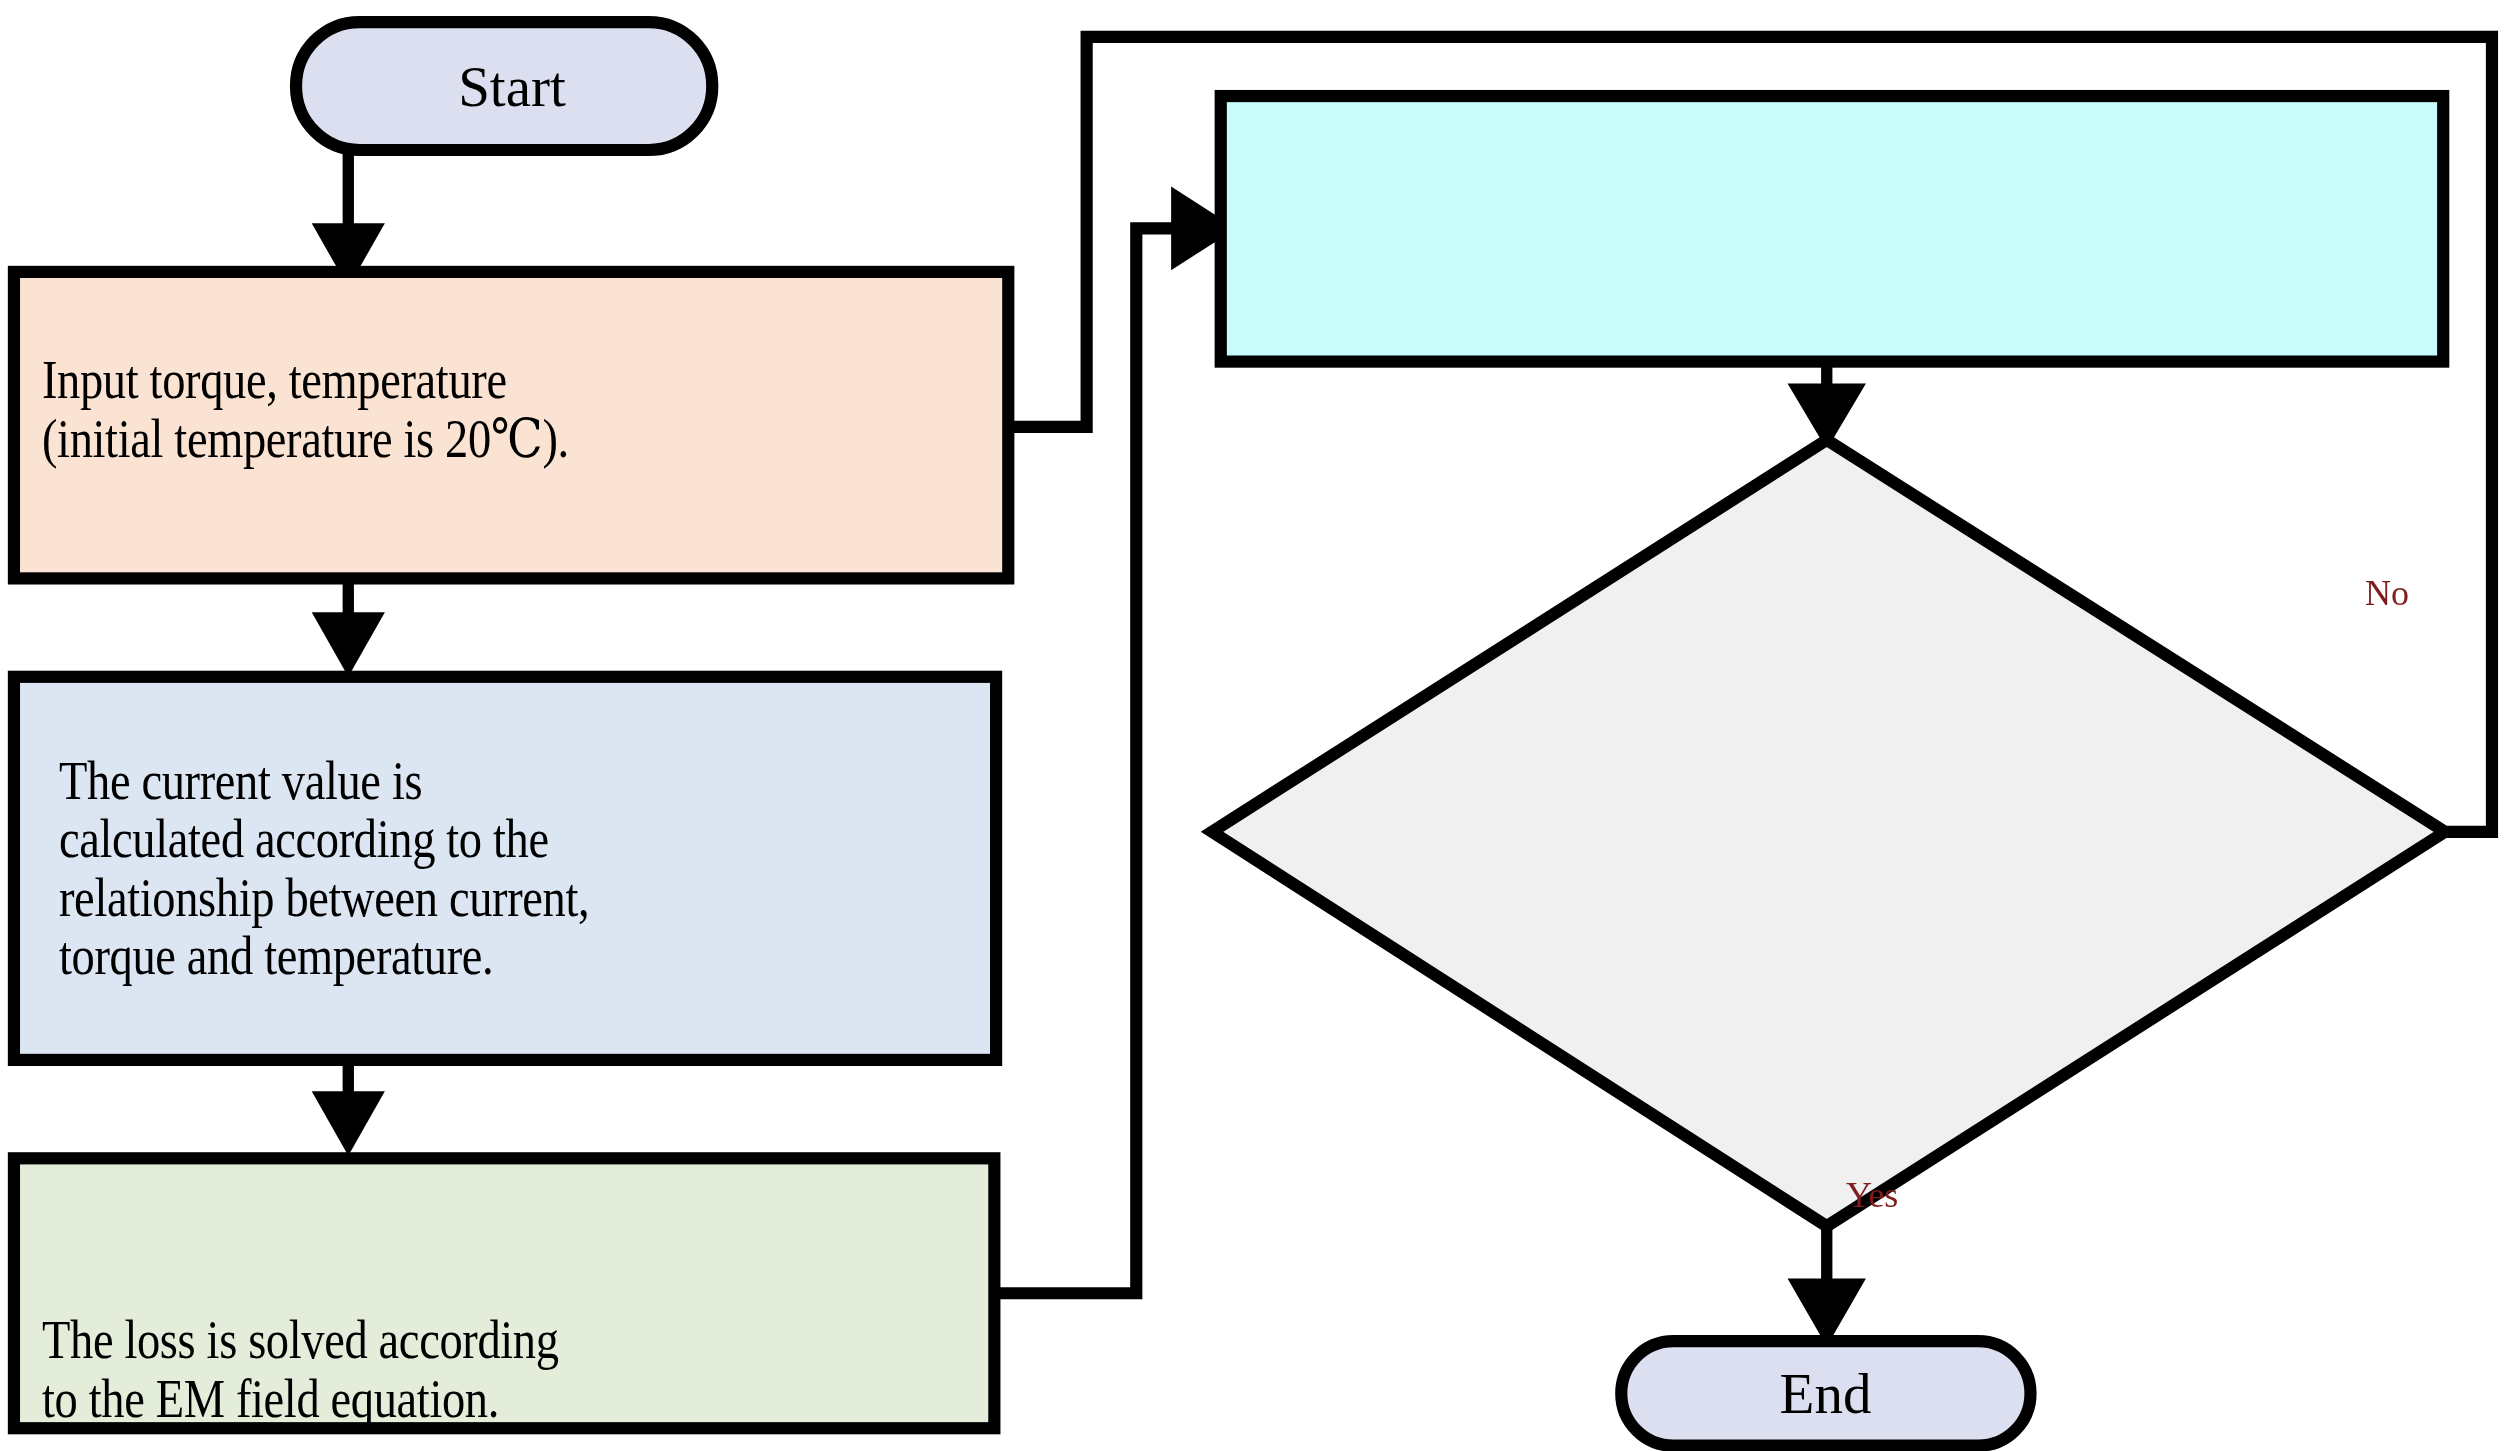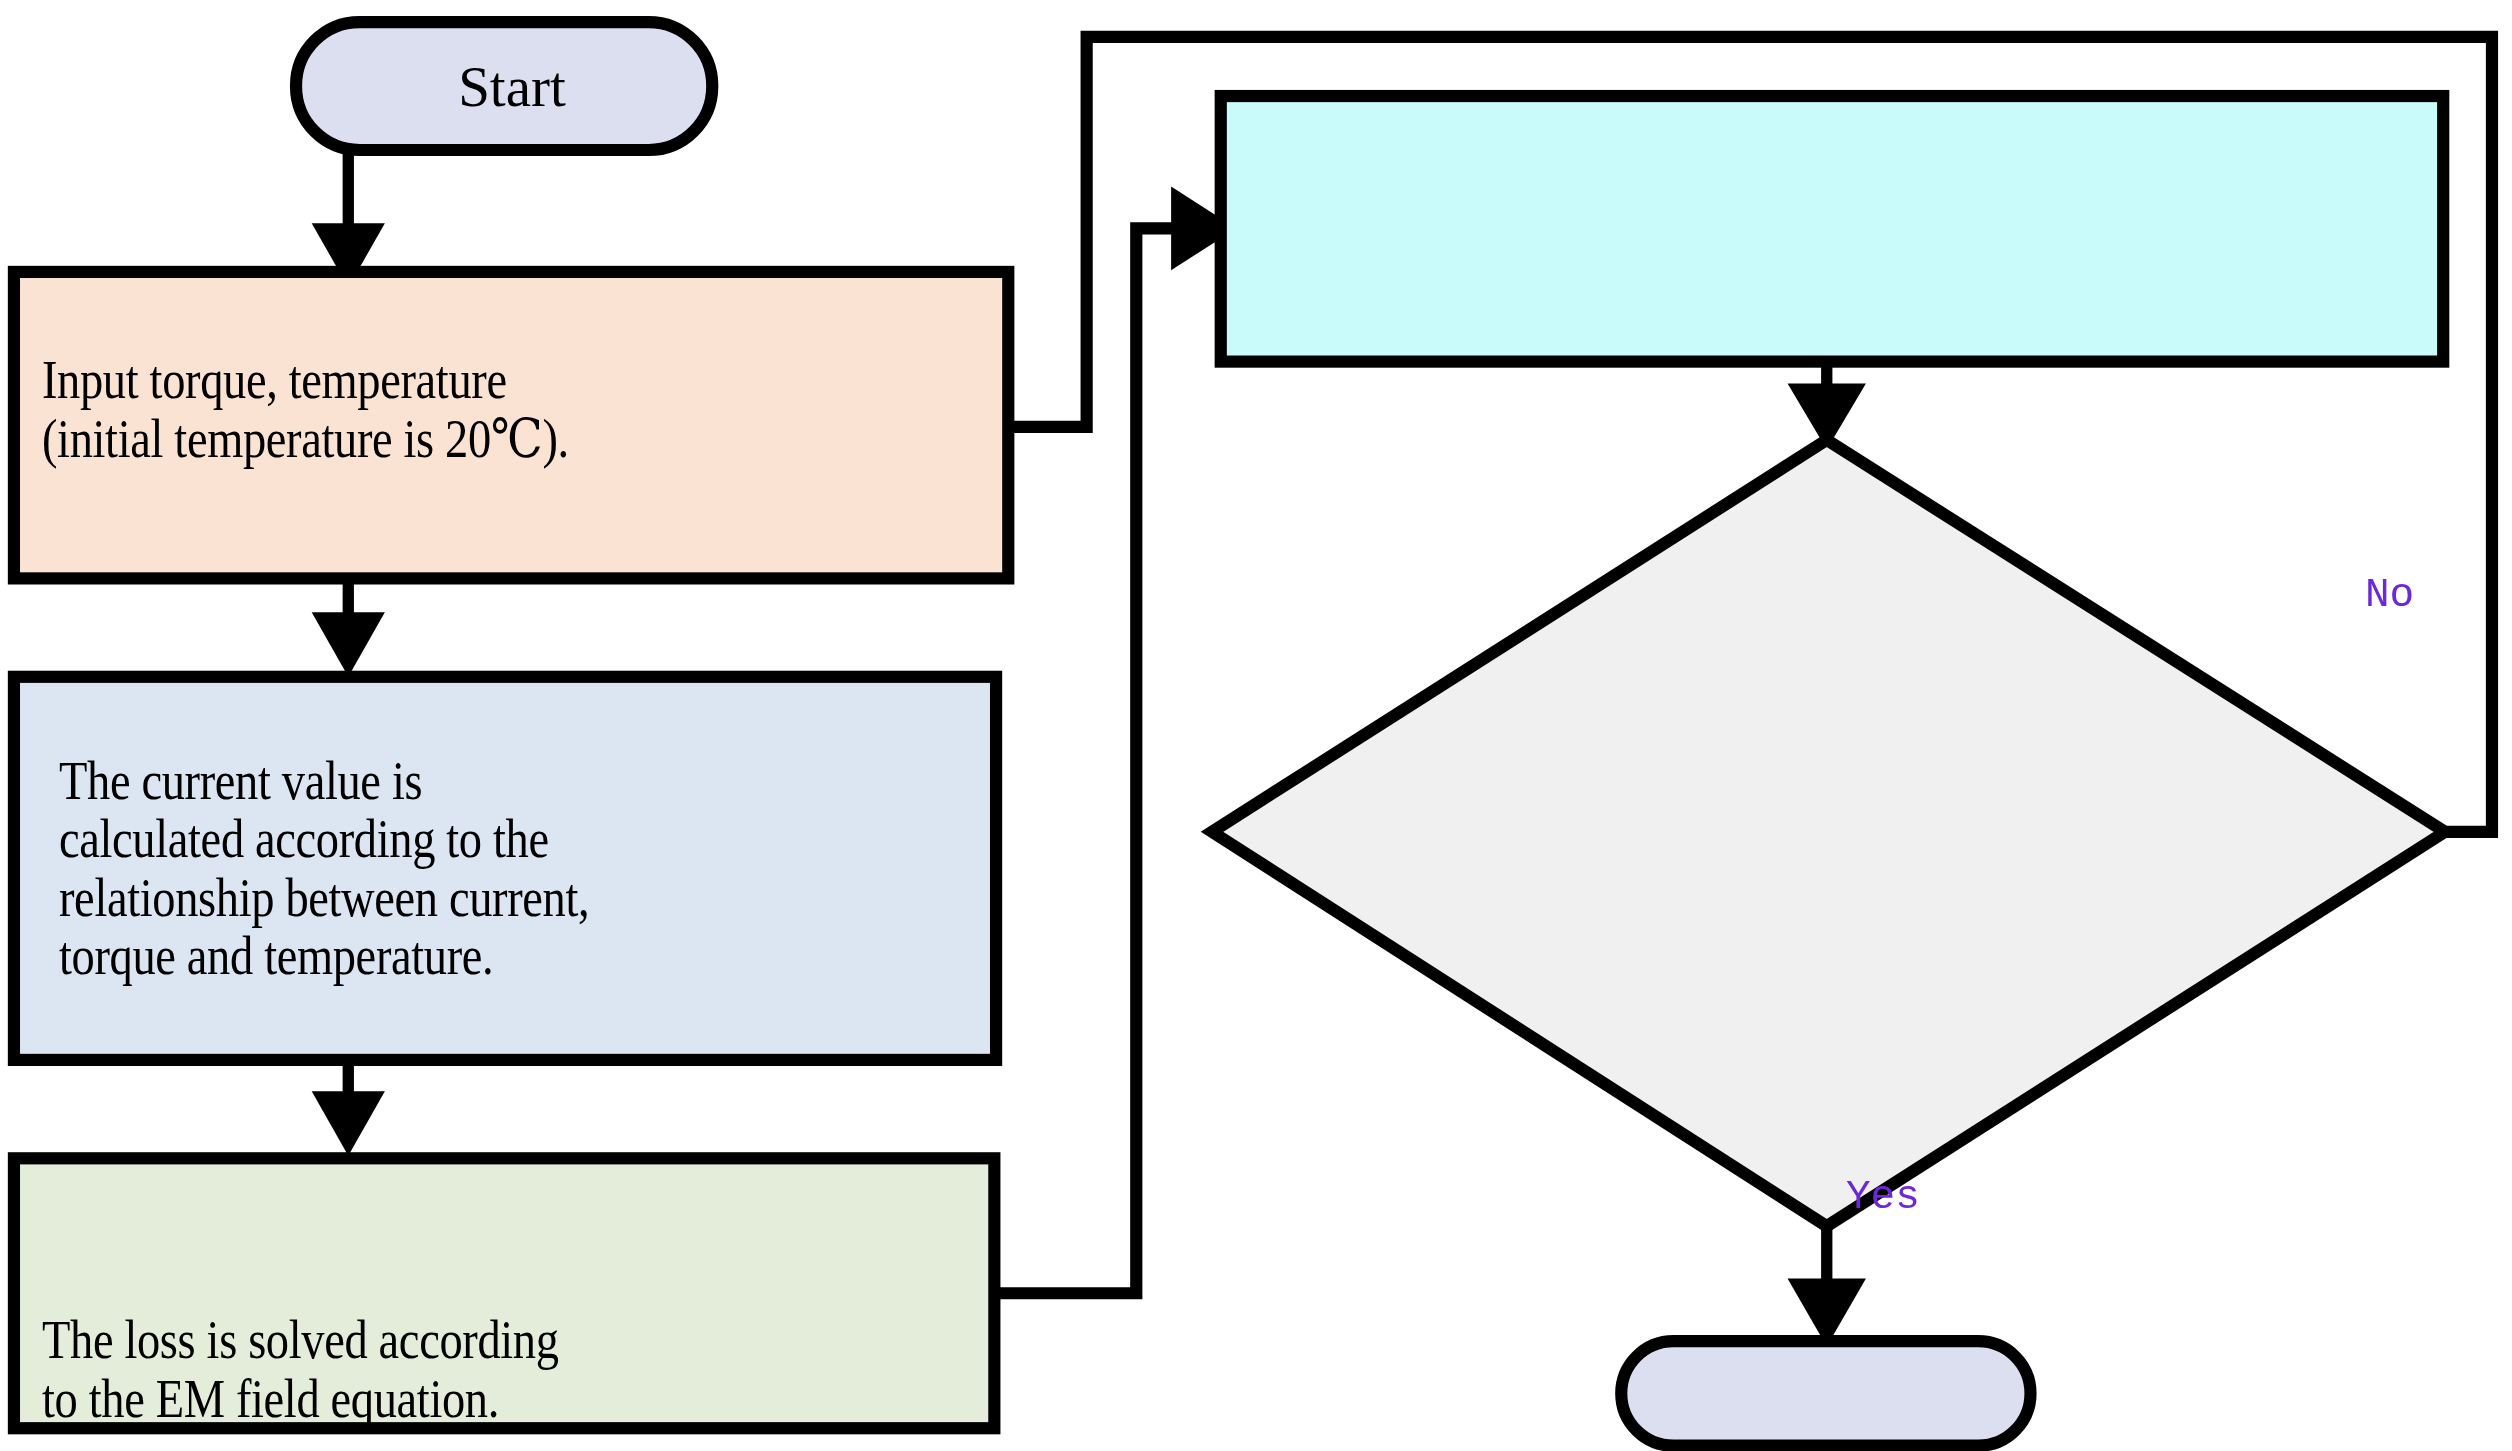--- a/index.html
+++ b/index.html
@@ -57,23 +57,23 @@
     width: 113.6%;
     margin-left: -6.8%;
   }
   .terminal-text {
     font-size: 57px;
     text-align: center;
     line-height: 1;
   }
   .edge-label {
     position: absolute;
-    font-size: 41px;
-    color: #6d28d9;
-    font-family: Liberation Mono, monospace;
+    font-size: 36px;
+    color: #7f1d1d;
+    font-family: Liberation Serif, serif;
     line-height: 1;
     white-space: nowrap;
   }
 </style>
 </head>
 <body>
 
 <div id="canvas">
 
   <svg class="layer" viewBox="0 0 2885 1667">
@@ -171,19 +171,22 @@
 
   <div class="node-text" style="left:42px; top:1158px; width:925px; height:270px;justify-content:flex-end;">
     <div class="proc-text">
       <div>The loss is solved according</div>
       <div class="last">to the EM field equation.</div>
     </div>
   </div>
 
 
 
+  <div class="node-text terminal-text" style="left:1621px; top:1341px; width:409px; height:104px;">
+    <div>End</div>
+  </div>
 
   <div class="edge-label" style="left:2365px; top:575px;">No</div>
 
   <div class="edge-label" style="left:1846px; top:1177px;">Yes</div>
 
 </div>
 
 
 </body></html>

